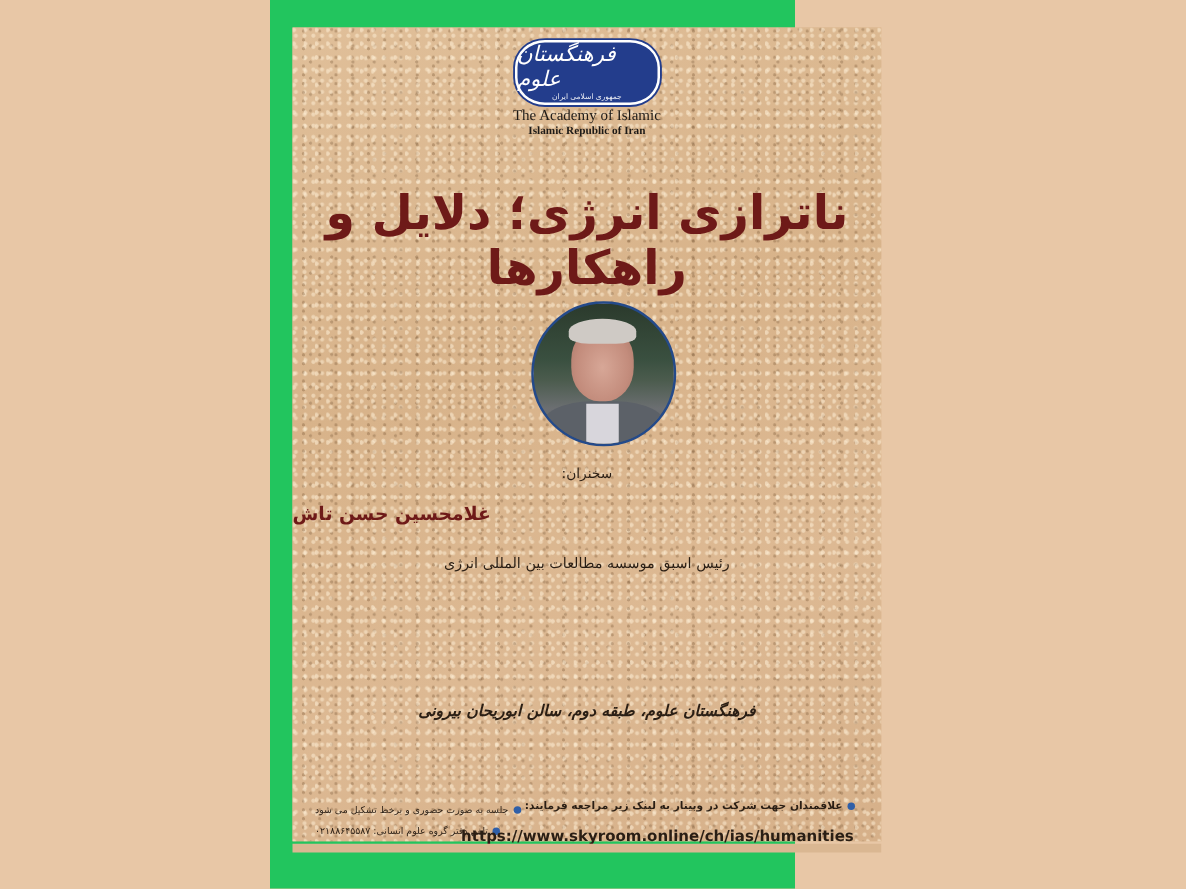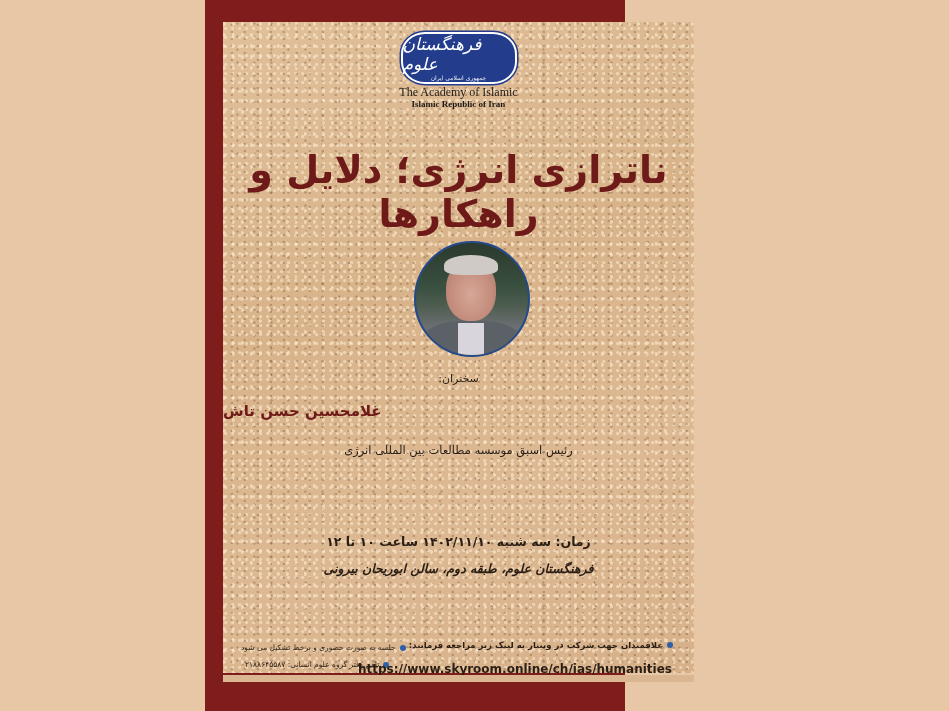--- a/index.html
+++ b/index.html
@@ -3,22 +3,22 @@
   <meta charset="utf-8">
   <style>
     html, body { margin: 0; padding: 0; }
     body {
       width: 949px; height: 711px; overflow: hidden;
       background: #e8c7a6;
       position: relative;
       font-family: "DejaVu Sans", sans-serif;
     }
     .card {
-      position: absolute; left: 205px; top: 0; width: 420px; height: 711px;
-      background: #7f1d1d;
+      position: absolute; left: 216px; top: 0; width: 420px; height: 711px;
+      background: #22c55e;
     }
     .paper {
       position: absolute; left: 18px; top: 22px; width: 471px; height: 651px;
       background-color: #dcb890;
       background-image:
         radial-gradient(circle at 12% 18%, rgba(255,240,215,0.55) 0 1.5px, transparent 2px),
         radial-gradient(circle at 67% 42%, rgba(120,85,50,0.35) 0 1px, transparent 1.5px),
         radial-gradient(circle at 38% 73%, rgba(255,240,215,0.5) 0 1.2px, transparent 2px),
         radial-gradient(circle at 85% 12%, rgba(110,80,50,0.3) 0 1px, transparent 1.5px),
         linear-gradient(160deg, #e0bf99 0%, #d8b38a 40%, #ddb993 70%, #d6b089 100%);
@@ -131,21 +131,20 @@
       <div class="suit"></div>
       <div class="shirt"></div>
       <div class="face"></div>
       <div class="hair"></div>
     </div>
 
     <div class="speakers-label">سخنران:</div>
     <div class="speaker-name">غلامحسین حسن تاش</div>
     <div class="speaker-role">رئیس اسبق موسسه مطالعات بین المللی انرژی</div>
 
-    <div class="time-line">زمان: سه شنبه ۱۴۰۲/۱۱/۱۰ ساعت ۱۰ تا ۱۲</div>
     <div class="venue-line">فرهنگستان علوم، طبقه دوم، سالن ابوریحان بیرونی</div>
 
     <div class="note note-right">
       <span class="bullet"></span>
       <span>علاقمندان جهت شرکت در وبینار به لینک زیر مراجعه فرمایند:</span>
     </div>
     <div class="note note-left1">
       <span class="bullet"></span>
       <span>جلسه به صورت حضوری و برخط تشکیل می شود</span>
     </div>

